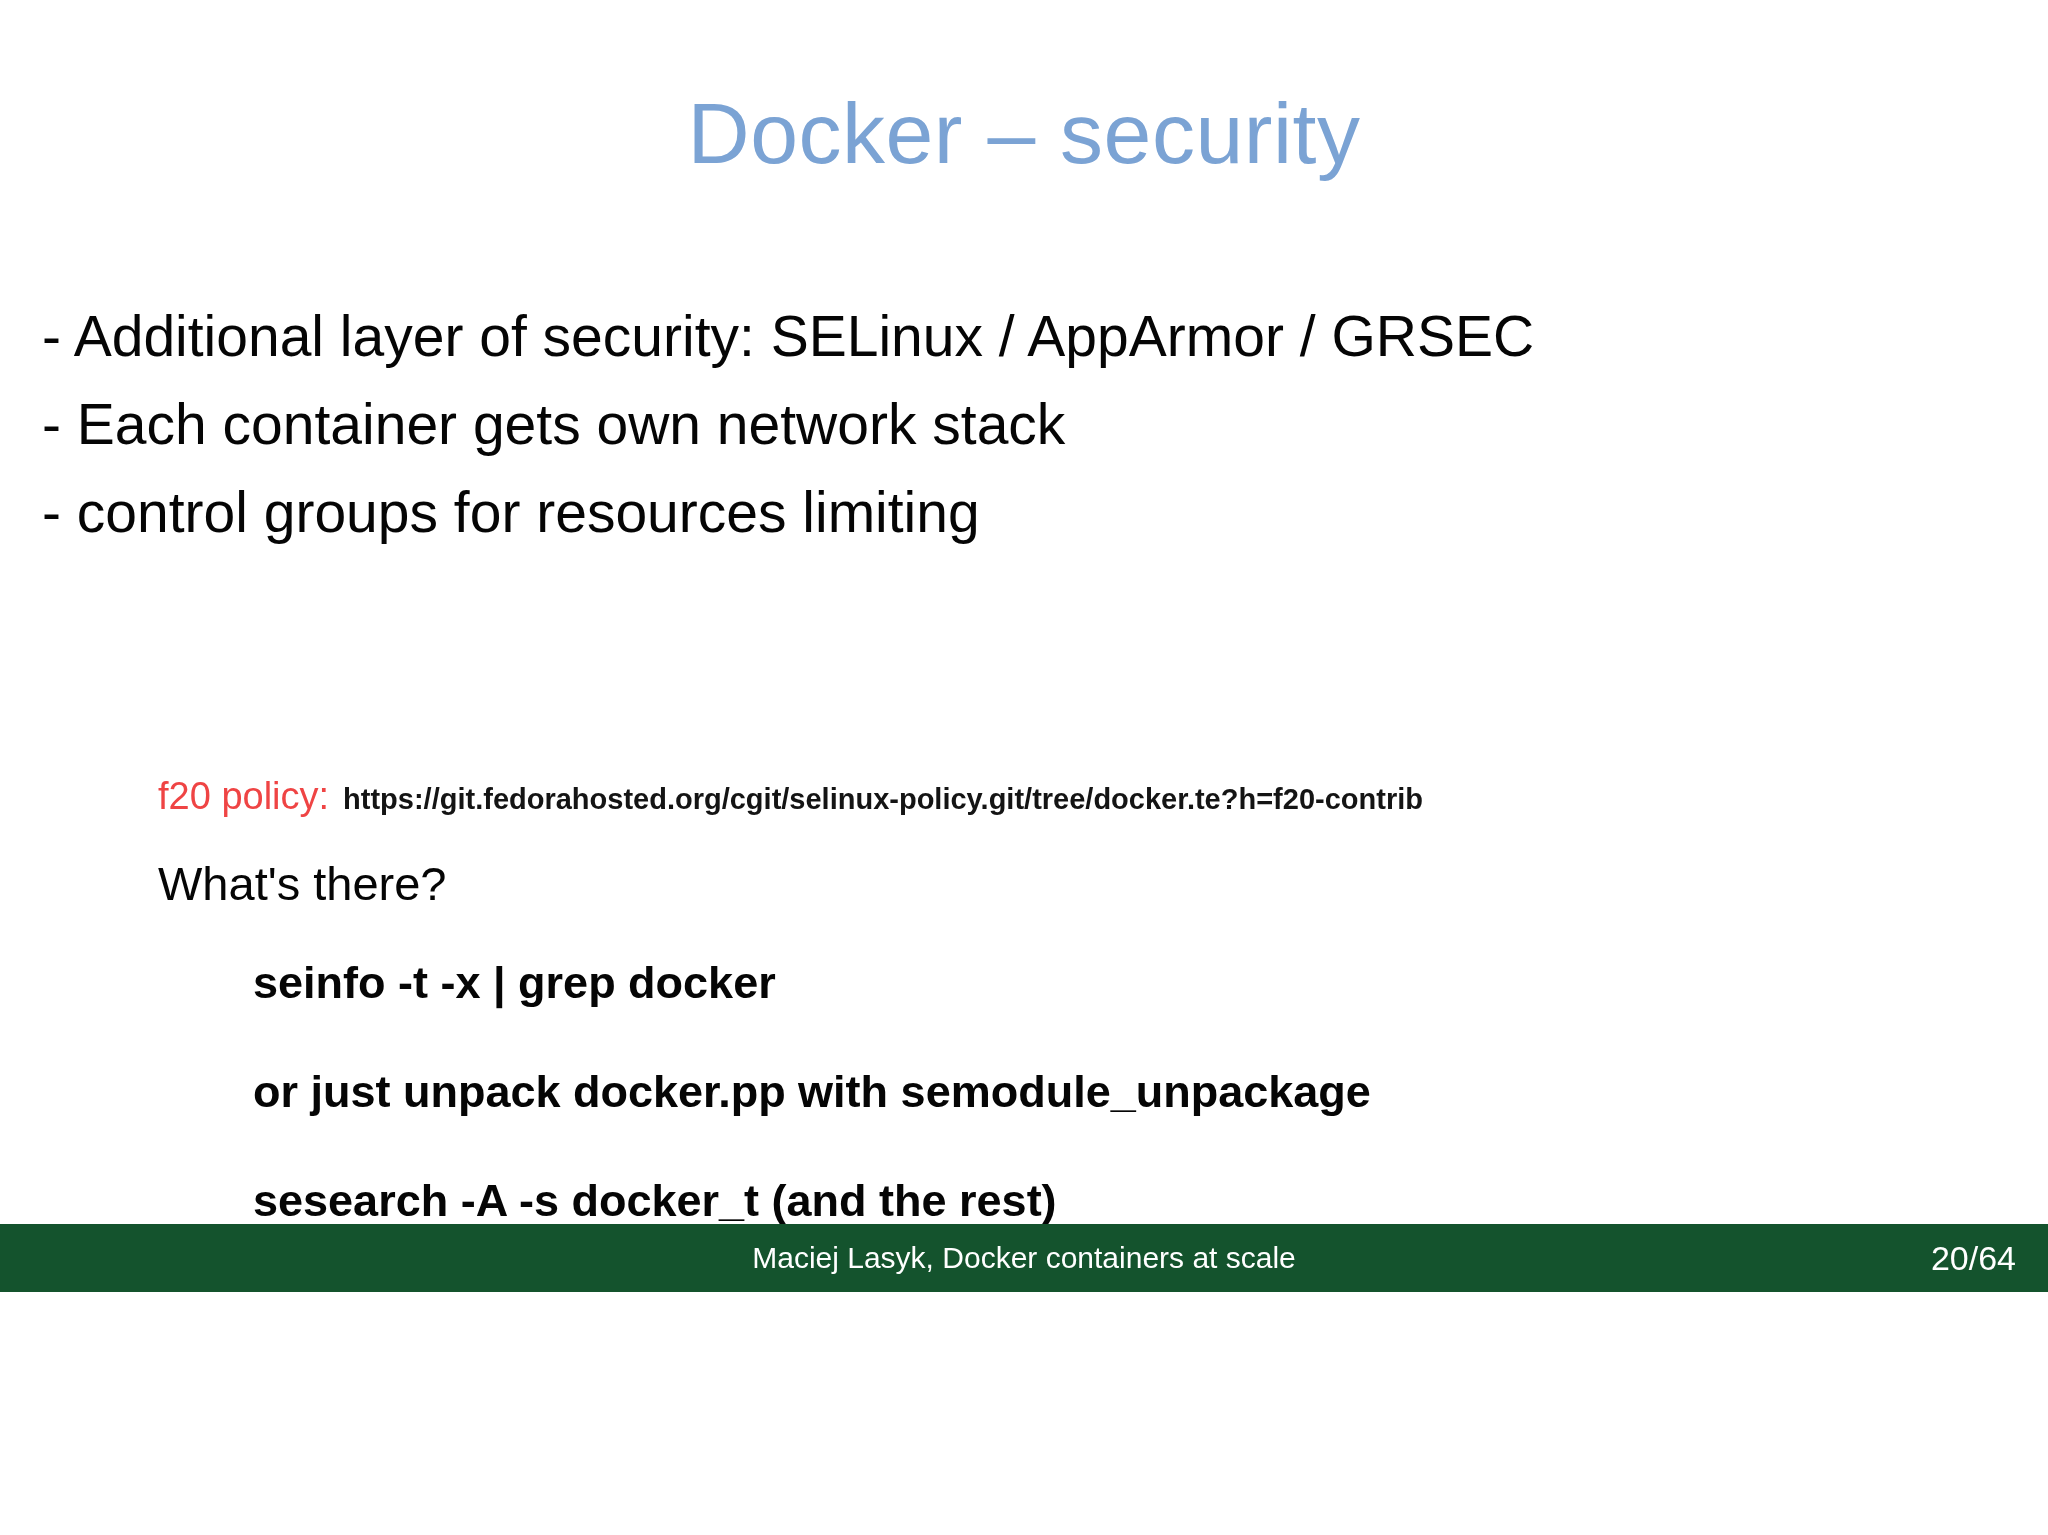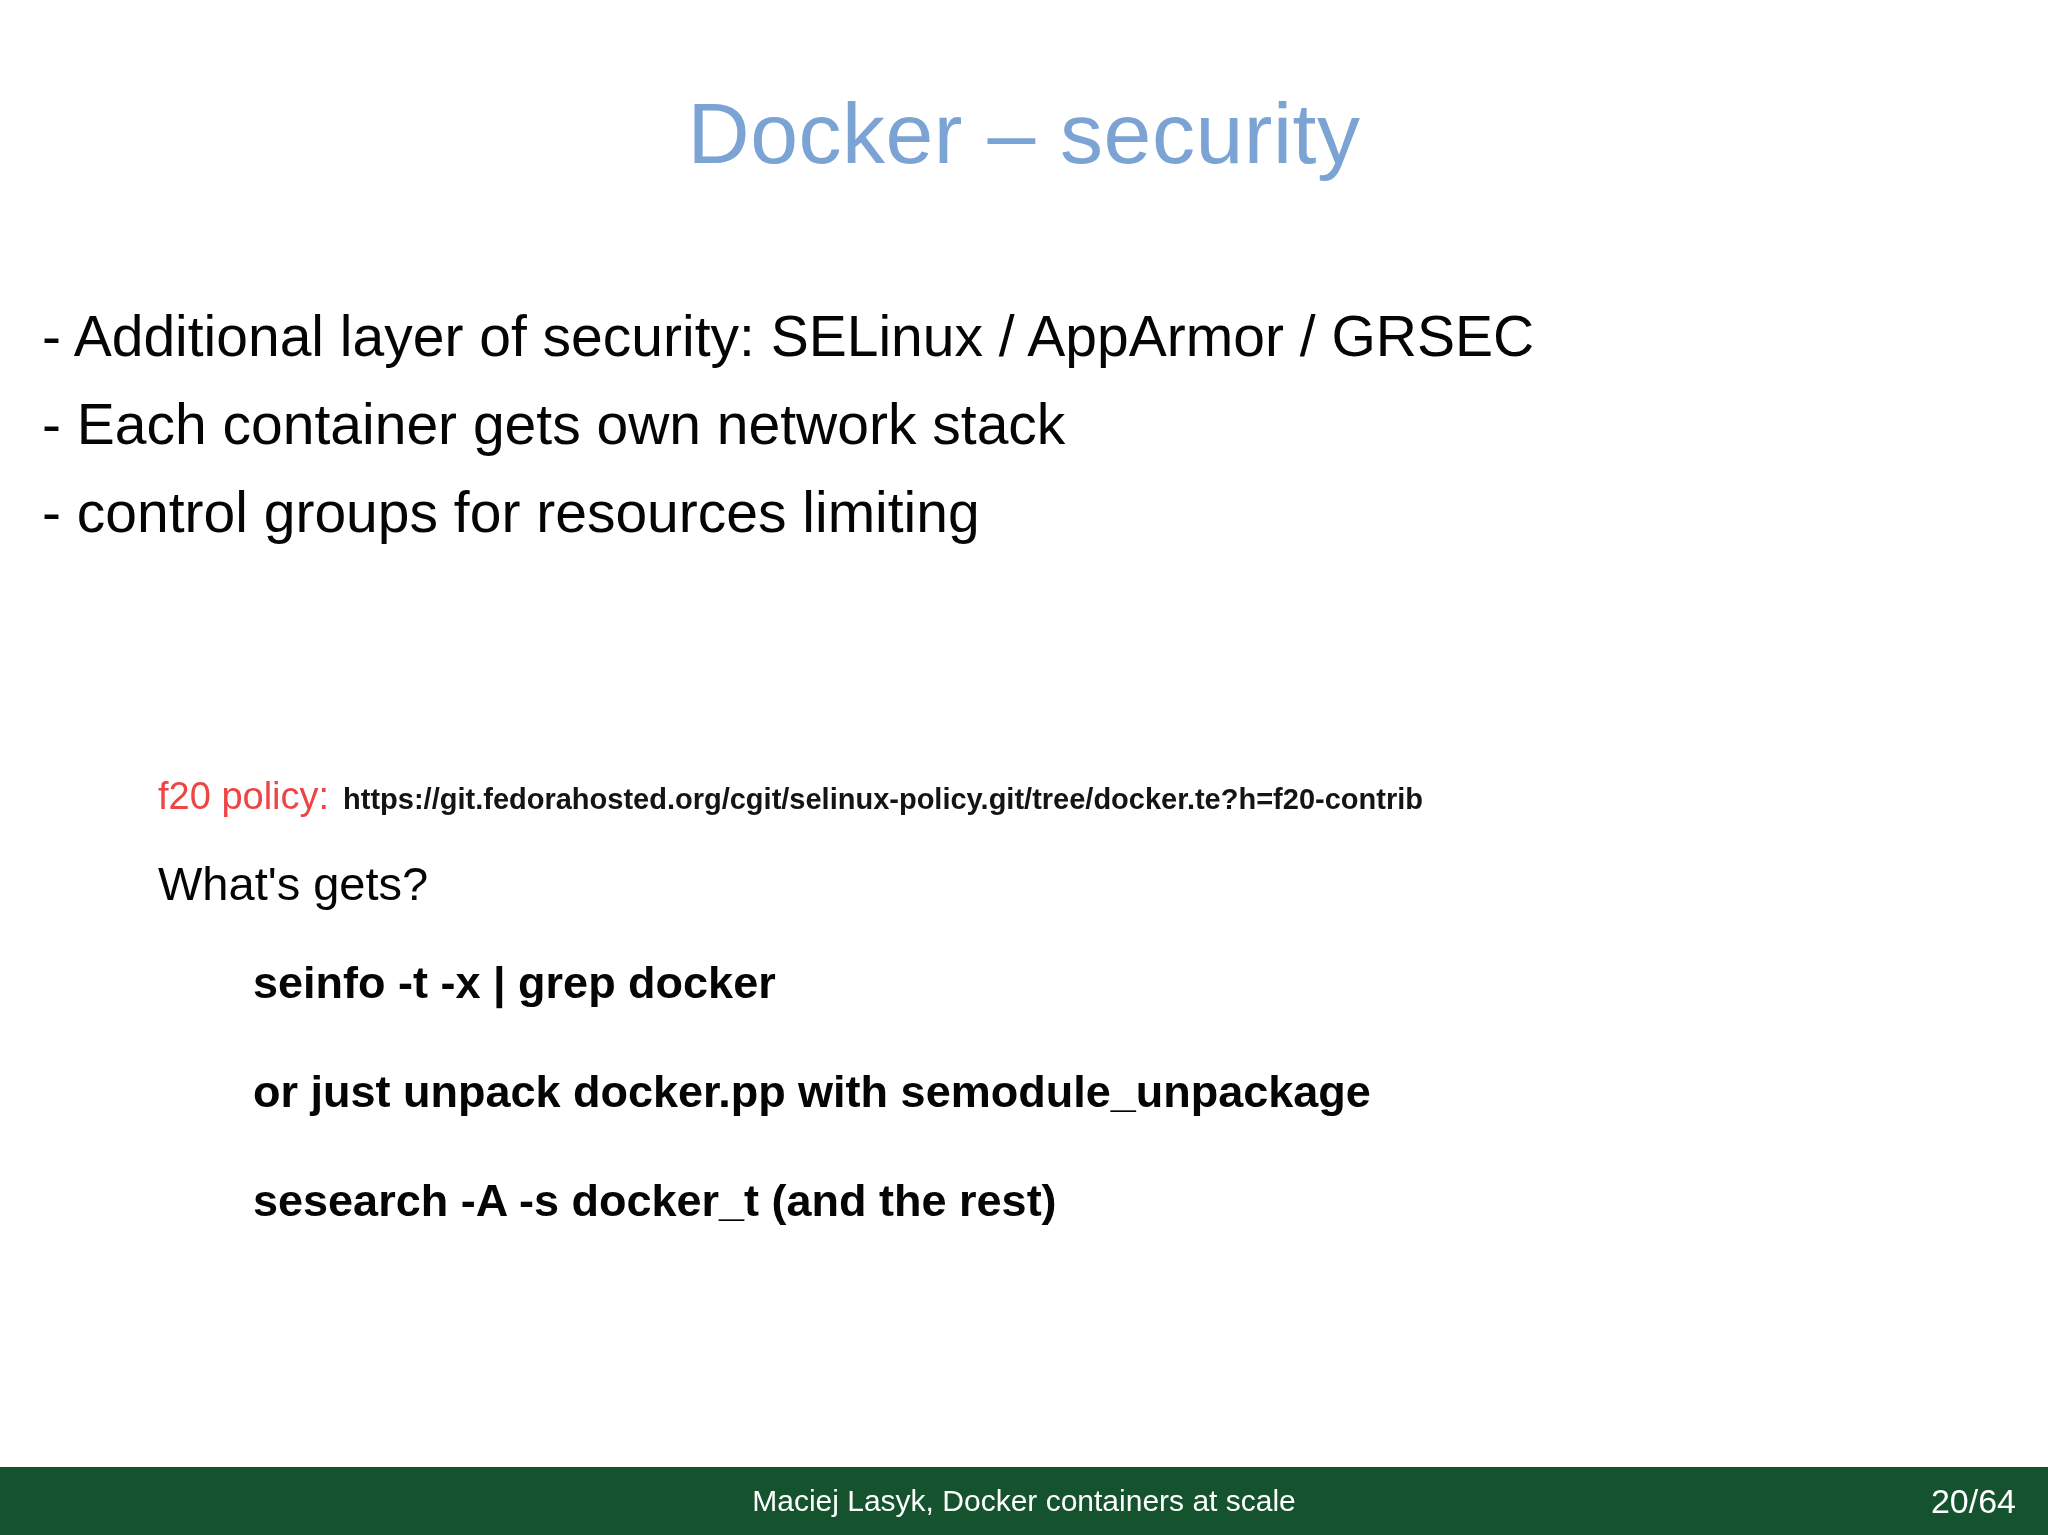--- a/index.html
+++ b/index.html
@@ -7,21 +7,21 @@
     padding: 0;
     background: #ffffff;
   }
   body {
     font-family: "Liberation Sans", "DejaVu Sans", sans-serif;
     color: #000000;
   }
   #slide {
     position: relative;
     width: 2048px;
-    height: 1535px;
+    height: 1292px;
     background: #ffffff;
     overflow: hidden;
   }
 
   
   .slide-title {
     position: absolute;
     left: 0;
     top: 88px;
     width: 2048px;
@@ -143,21 +143,21 @@
     <div class="bullet-line">- control groups for resources limiting</div>
   </div>
 
   <div class="sub-block">
 
     <div class="policy-row">
       <span class="policy-label">f20 policy:</span>
       <span class="policy-url">https://git.fedorahosted.org/cgit/selinux-policy.git/tree/docker.te?h=f20-contrib</span>
     </div>
 
-    <div class="whats-there">What's gets?</div>
+    <div class="whats-there">What's there?</div>
 
     <ul class="cmd-list">
       <li class="cmd-item">seinfo -t -x | grep docker</li>
       <li class="cmd-item">or just unpack docker.pp with semodule_unpackage</li>
       <li class="cmd-item">sesearch -A -s docker_t (and the rest)</li>
     </ul>
 
   </div>
 
   <div class="footer-bar">

